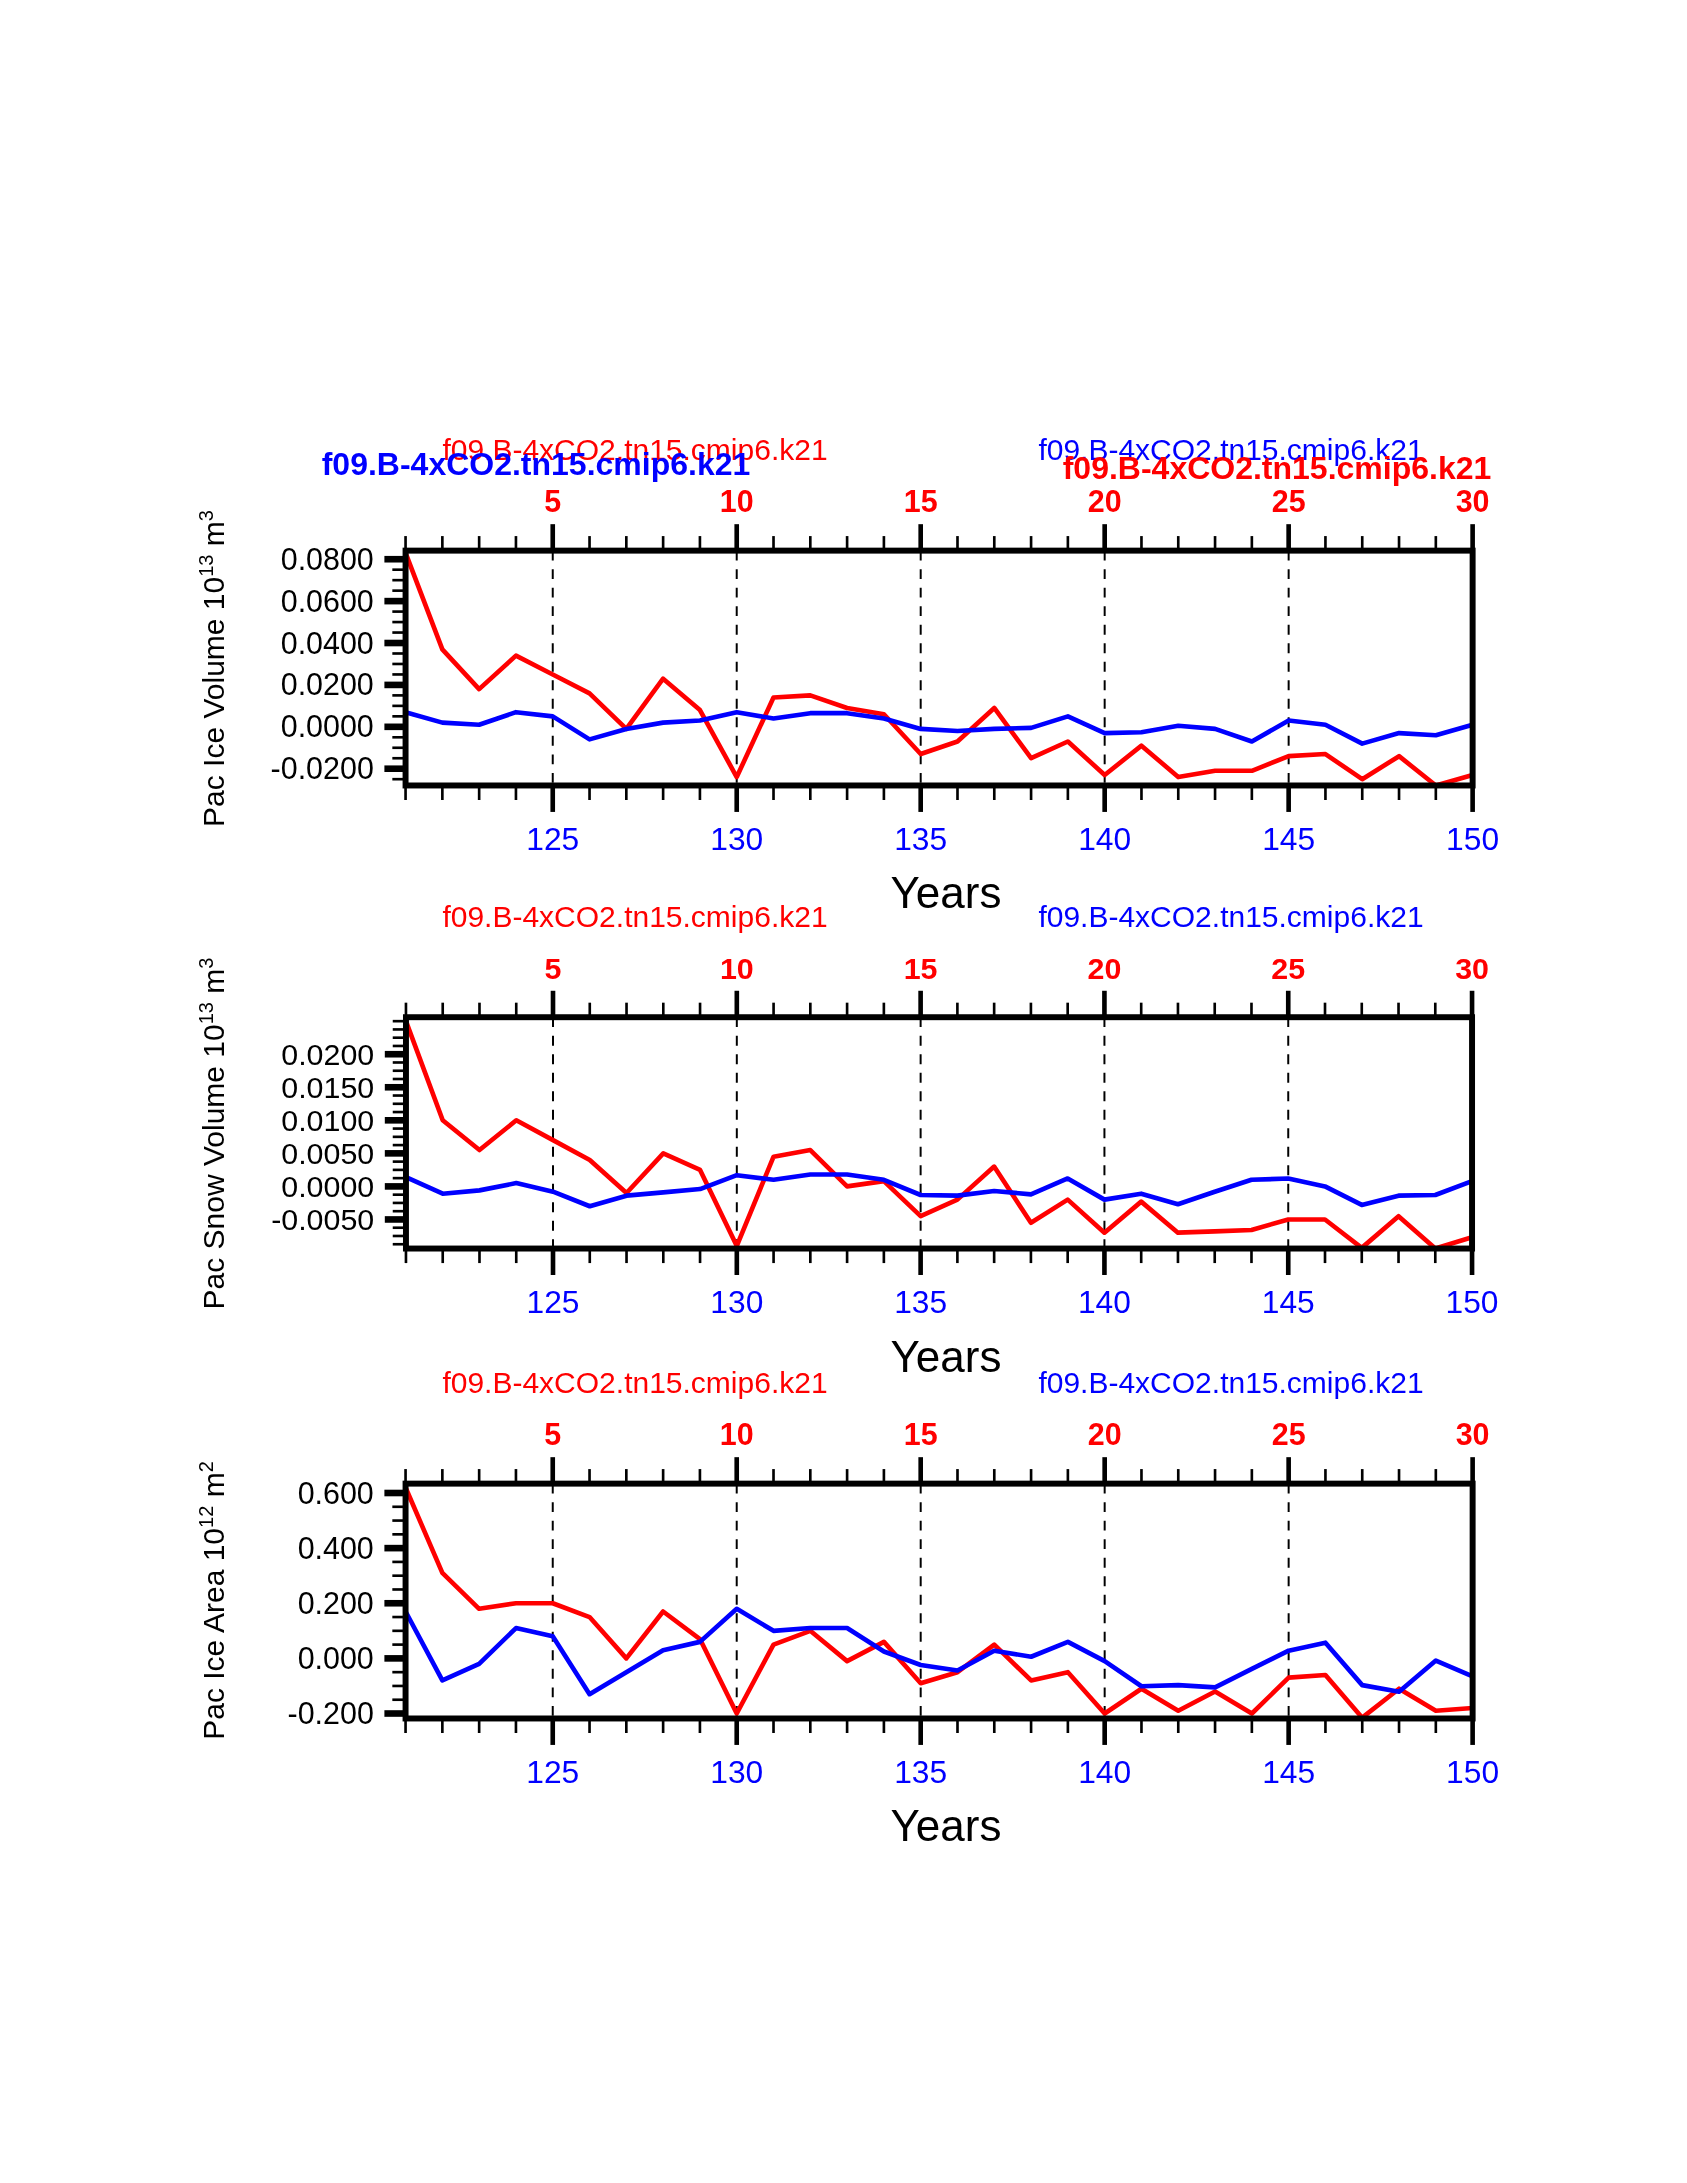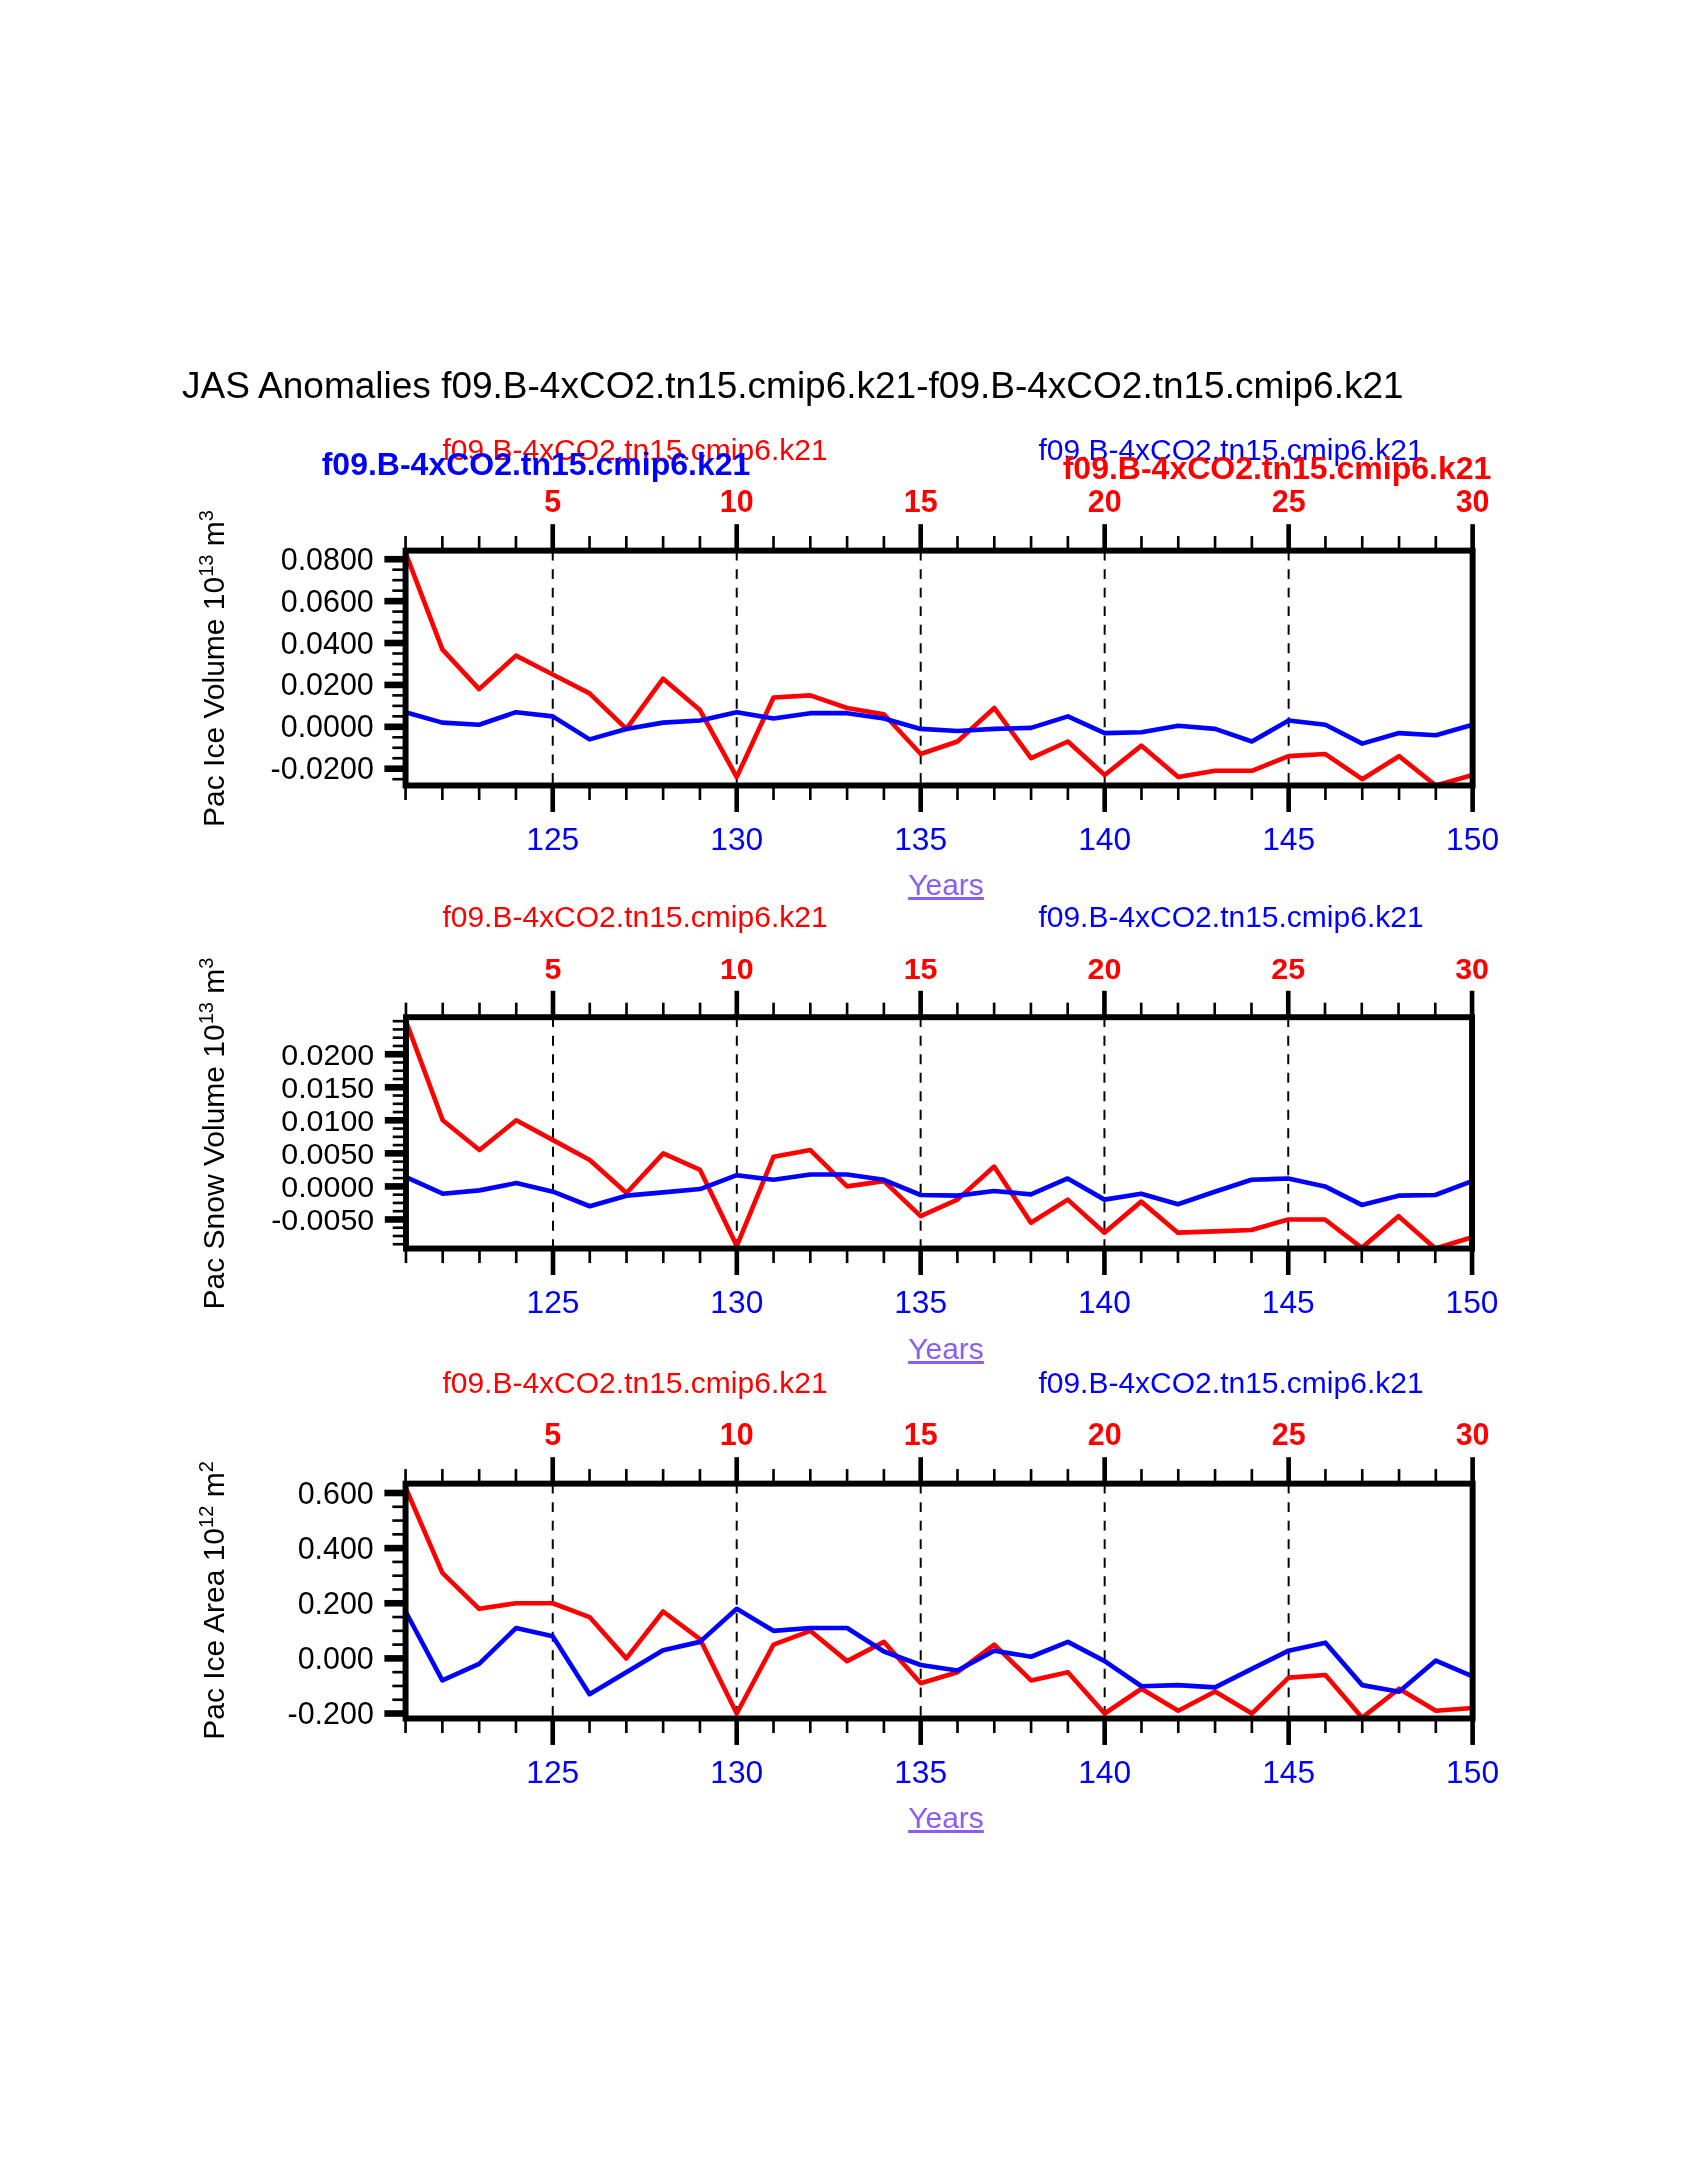--- a/index.html
+++ b/index.html
@@ -2,33 +2,32 @@
 <html style="font-size:10.6px"><head>
 <meta charset="utf-8">
 <style>
   html,body{margin:0;padding:0;background:#ffffff;}
   .page{position:relative;width:1687px;height:2183px;background:#ffffff;overflow:hidden;
         font-family:"Liberation Sans",sans-serif;}
   .fig-title{position:absolute;left:182px;top:365px;font-size:37px;color:#000;white-space:nowrap;}
   .legend{position:absolute;white-space:nowrap;font-size:30px;transform:translateX(-50%);}
   .legend.bold{font-size:32px;font-weight:bold;}
   .red{color:#ff0000;} .blue{color:#0000ff;}
-  .years-label{position:absolute;font-size:30px;color:#8b5cf6;transform:translateX(-50%);white-space:nowrap;text-decoration:underline;}
+  .years-label{position:absolute;font-size:44px;color:#000000;transform:translateX(-50%);white-space:nowrap;}
   .y-title{position:absolute;width:437px;height:40px;font-size:30px;color:#000;text-align:center;
            transform:rotate(-90deg);transform-origin:left top;white-space:nowrap;}
   .y-title sup{font-size:20px;}
   svg{position:absolute;left:0;}
   svg text{font-family:"Liberation Sans",sans-serif;}
 </style>
 </head>
 <body>
 
 <div class="page">
 
-  <div class="fig-title">JAS Anomalies f09.B-4xCO2.tn15.cmip6.k21-f09.B-4xCO2.tn15.cmip6.k21</div>
 
   <div class="legend red" style="left:635px;top:433px;">f09.B-4xCO2.tn15.cmip6.k21</div>
   <div class="legend blue" style="left:1231px;top:433px;">f09.B-4xCO2.tn15.cmip6.k21</div>
   <div class="legend bold blue" style="left:536px;top:446px;">f09.B-4xCO2.tn15.cmip6.k21</div>
   <div class="legend bold red" style="left:1277px;top:450px;">f09.B-4xCO2.tn15.cmip6.k21</div>
 
   <div class="legend red" style="left:635px;top:900px;">f09.B-4xCO2.tn15.cmip6.k21</div>
   <div class="legend blue" style="left:1231px;top:900px;">f09.B-4xCO2.tn15.cmip6.k21</div>
 
   <div class="legend red" style="left:635px;top:1366px;">f09.B-4xCO2.tn15.cmip6.k21</div>

